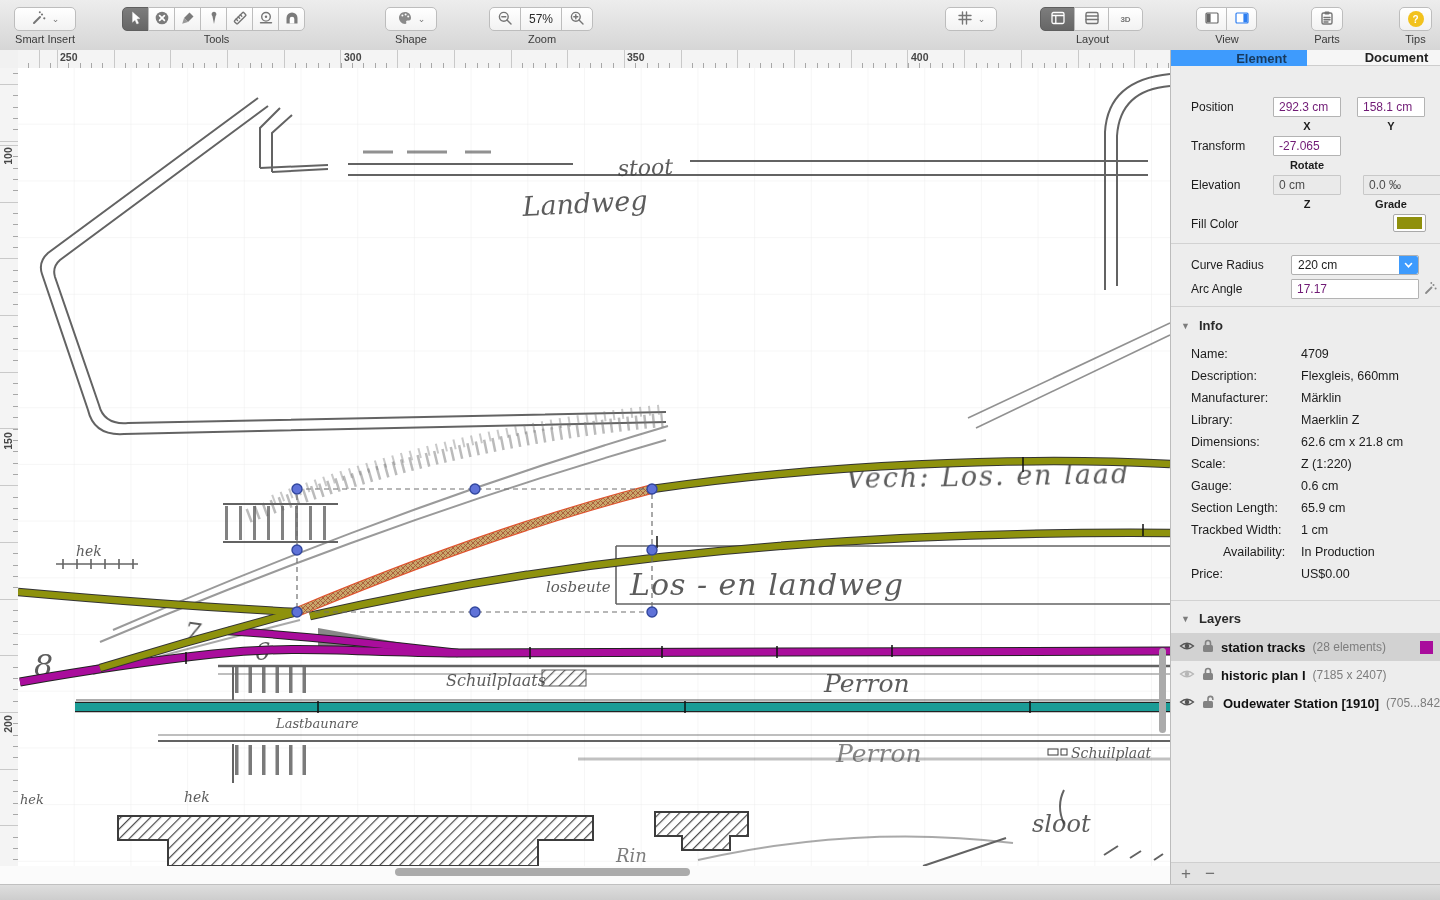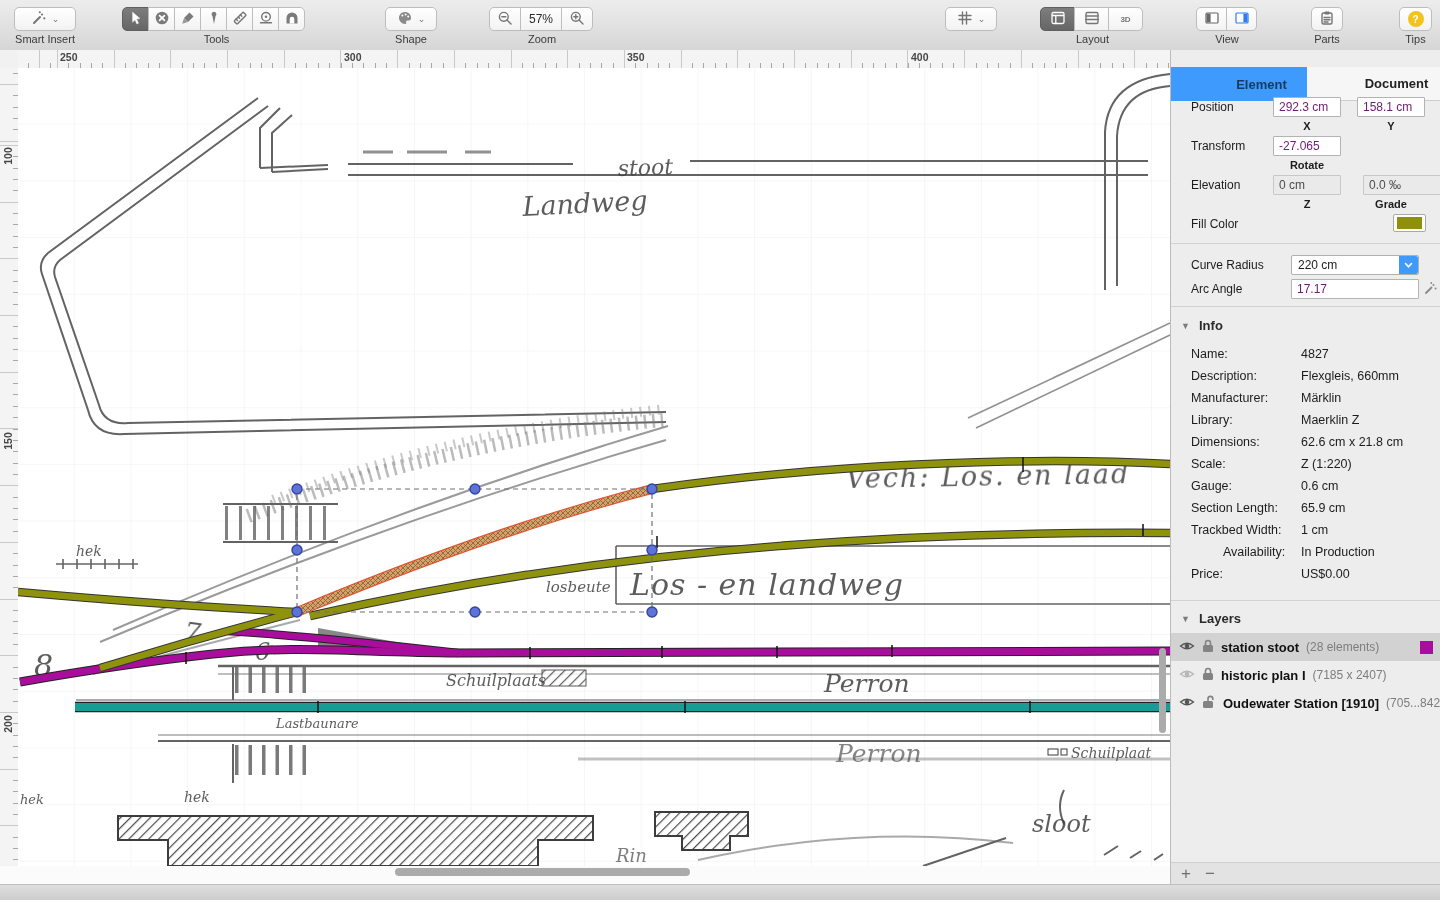--- a/index.html
+++ b/index.html
@@ -40,21 +40,21 @@
   .rnum{position:absolute;font-size:10.5px;font-weight:bold;color:#474747;}
   .rnum-v{transform:rotate(-90deg);width:30px;text-align:center;}
 
   
   #canvas-wrap{left:18px;top:68px;width:1152px;height:798px;background:#ffffff;}
   #canvas-bottom{left:0;top:866px;width:1170px;height:18px;background:#fbfbfb;}
   .scroll-thumb{background:#ababab;border-radius:4px;}
 
   
   #panel{left:1170px;top:50px;width:270px;height:834px;background:#ededed;border-left:1px solid #bcbcbc;box-sizing:border-box;font-size:13px;color:#1c1c1c;}
-  .tab{position:absolute;top:17px;height:34px;display:flex;align-items:center;justify-content:center;
+  .tab{position:absolute;top:0;height:16px;display:flex;align-items:center;justify-content:center;
        font-size:13px;font-weight:bold;box-sizing:border-box;padding-left:45px;}
   .plabel{position:absolute;font-size:12px;color:#1c1c1c;}
   .pfield{position:absolute;box-sizing:border-box;height:20px;border:1px solid #b3b3b3;background:#fff;
       font-size:12px;font-family:"Liberation Sans",sans-serif;color:#701a75;padding:0 5px;border-radius:1px;}
   .pfield:disabled{background:#eaeaea;border-color:#c8c8c8;color:#4c4c4c;}
   .axis{position:absolute;font-size:11px;font-weight:bold;text-align:center;color:#1c1c1c;}
   .divider{position:absolute;left:0;width:270px;height:1px;background:#d2d2d2;}
   .sec-title{position:absolute;font-size:13px;font-weight:bold;color:#2a2a2a;}
   .disc{position:absolute;font-size:9px;color:#7c7c7c;}
   .irow-l{position:absolute;left:20px;font-size:12.5px;color:#1c1c1c;}
@@ -419,21 +419,21 @@
         <circle cx="8.3" cy="2" r=".9" fill="#8a8a8a"></circle>
       </svg>
   </span>
 
   <div class="divider" style="top:256px;"></div>
 
   <span class="disc" style="left:10px;top:271px;">▼</span>
   <div class="sec-title" style="left:28px;top:268px;">Info</div>
 
   <div class="irow-l" style="top:297px;">Name:</div>
-  <div class="irow-v" style="top:297px;">4827</div>
+  <div class="irow-v" style="top:297px;">4709</div>
   <div class="irow-l" style="top:319px;">Description:</div>
   <div class="irow-v" style="top:319px;">Flexgleis, 660mm</div>
   <div class="irow-l" style="top:341px;">Manufacturer:</div>
   <div class="irow-v" style="top:341px;">Märklin</div>
   <div class="irow-l" style="top:363px;">Library:</div>
   <div class="irow-v" style="top:363px;">Maerklin Z</div>
   <div class="irow-l" style="top:385px;">Dimensions:</div>
   <div class="irow-v" style="top:385px;">62.6 cm x 21.8 cm</div>
   <div class="irow-l" style="top:407px;">Scale:</div>
   <div class="irow-v" style="top:407px;">Z  (1:220)</div>
@@ -455,21 +455,21 @@
 
   <div class="lrow" style="top:583px;background:#d2d2d2;">
     <span><svg width="16" height="12">
           <path d="M1.5 6 Q8 .5 14.5 6 Q8 11.5 1.5 6 Z" fill="none" stroke="#555" stroke-width="1.3"></path>
           <circle cx="8" cy="6" r="2.3" fill="#555"></circle>
         </svg></span>
     <span><svg width="12" height="14">
           <rect x="1" y="6" width="10" height="7" rx="1.5" fill="#838383"></rect>
           <path d="M3.5 6.2 V4 a2.5 2.5 0 0 1 5 0 V6.2" fill="none" stroke="#838383" stroke-width="1.6"></path>
         </svg></span>
-    <span class="nm">station stoot</span>
+    <span class="nm">station tracks</span>
     <span class="dt">(28 elements)</span>
     <span style="margin-left:auto;margin-right:8px;width:13px;height:13px;background:#A90D9C;display:inline-block;"></span>
   </div>
   <div class="lrow" style="top:611px;">
     <span style="opacity:.35;"><svg width="16" height="12">
           <path d="M1.5 6 Q8 .5 14.5 6 Q8 11.5 1.5 6 Z" fill="none" stroke="#555" stroke-width="1.3"></path>
           <circle cx="8" cy="6" r="2.3" fill="#555"></circle>
         </svg></span>
     <span><svg width="12" height="14">
           <rect x="1" y="6" width="10" height="7" rx="1.5" fill="#838383"></rect>

